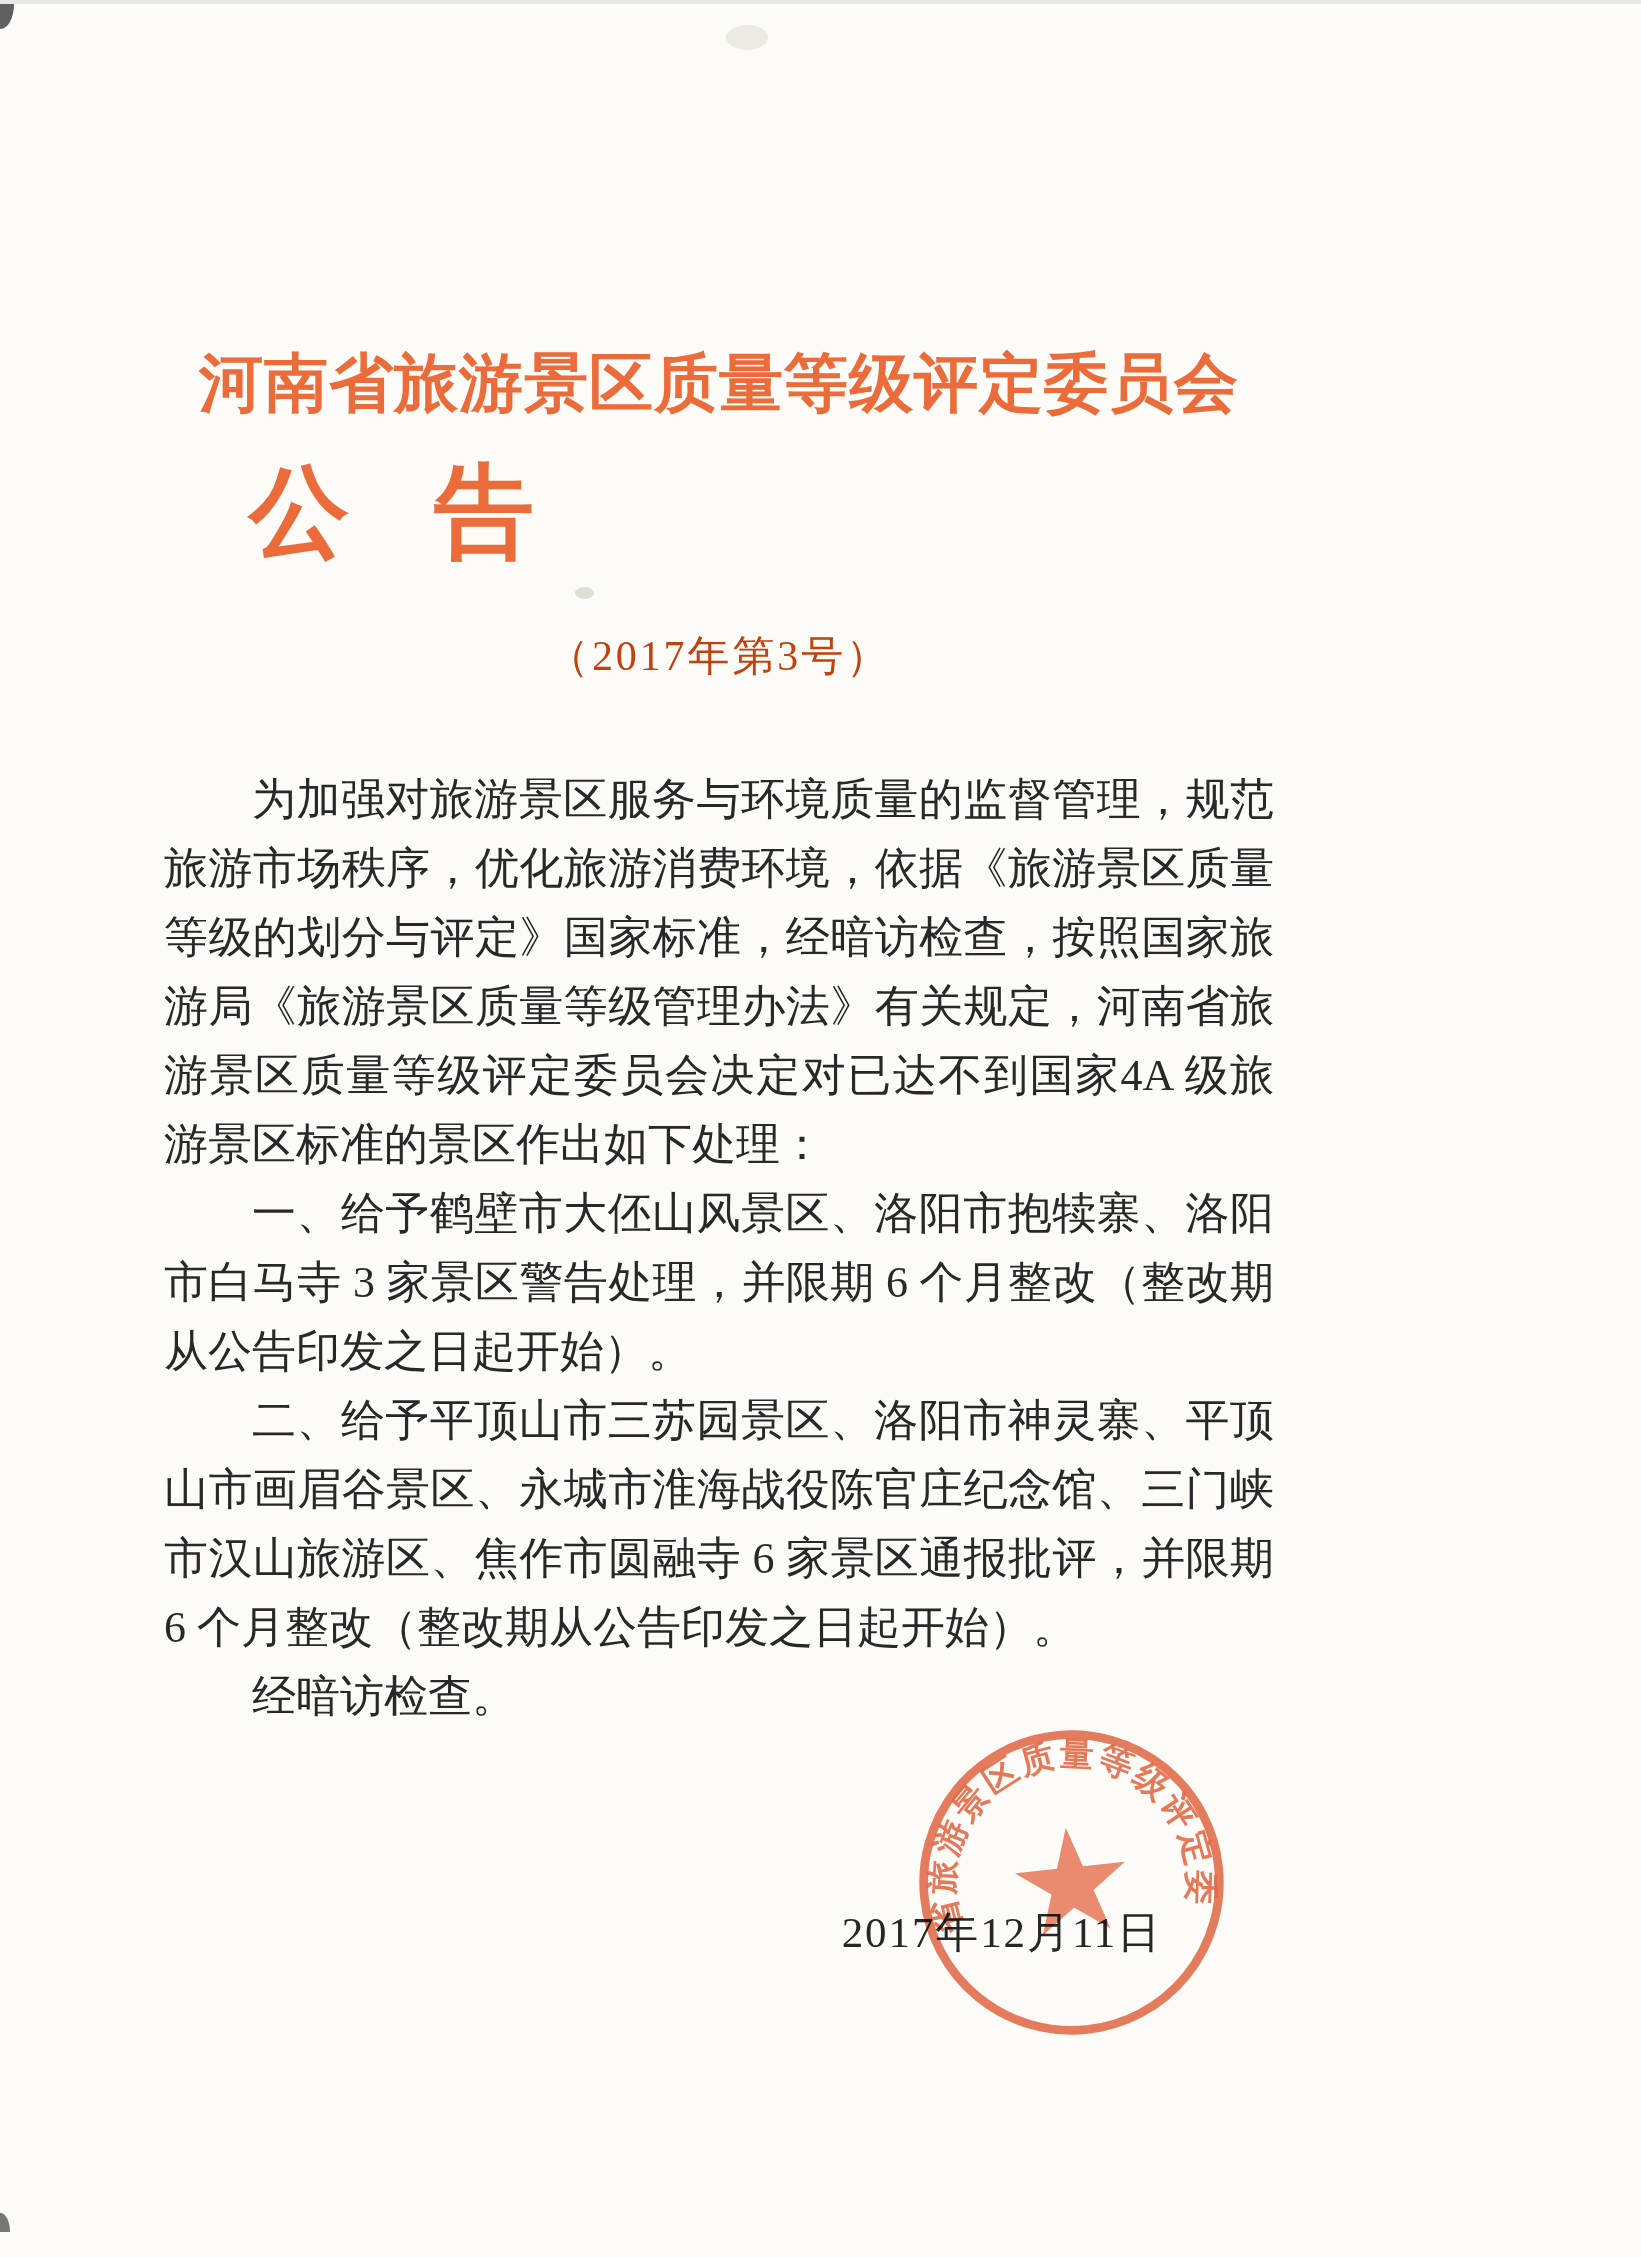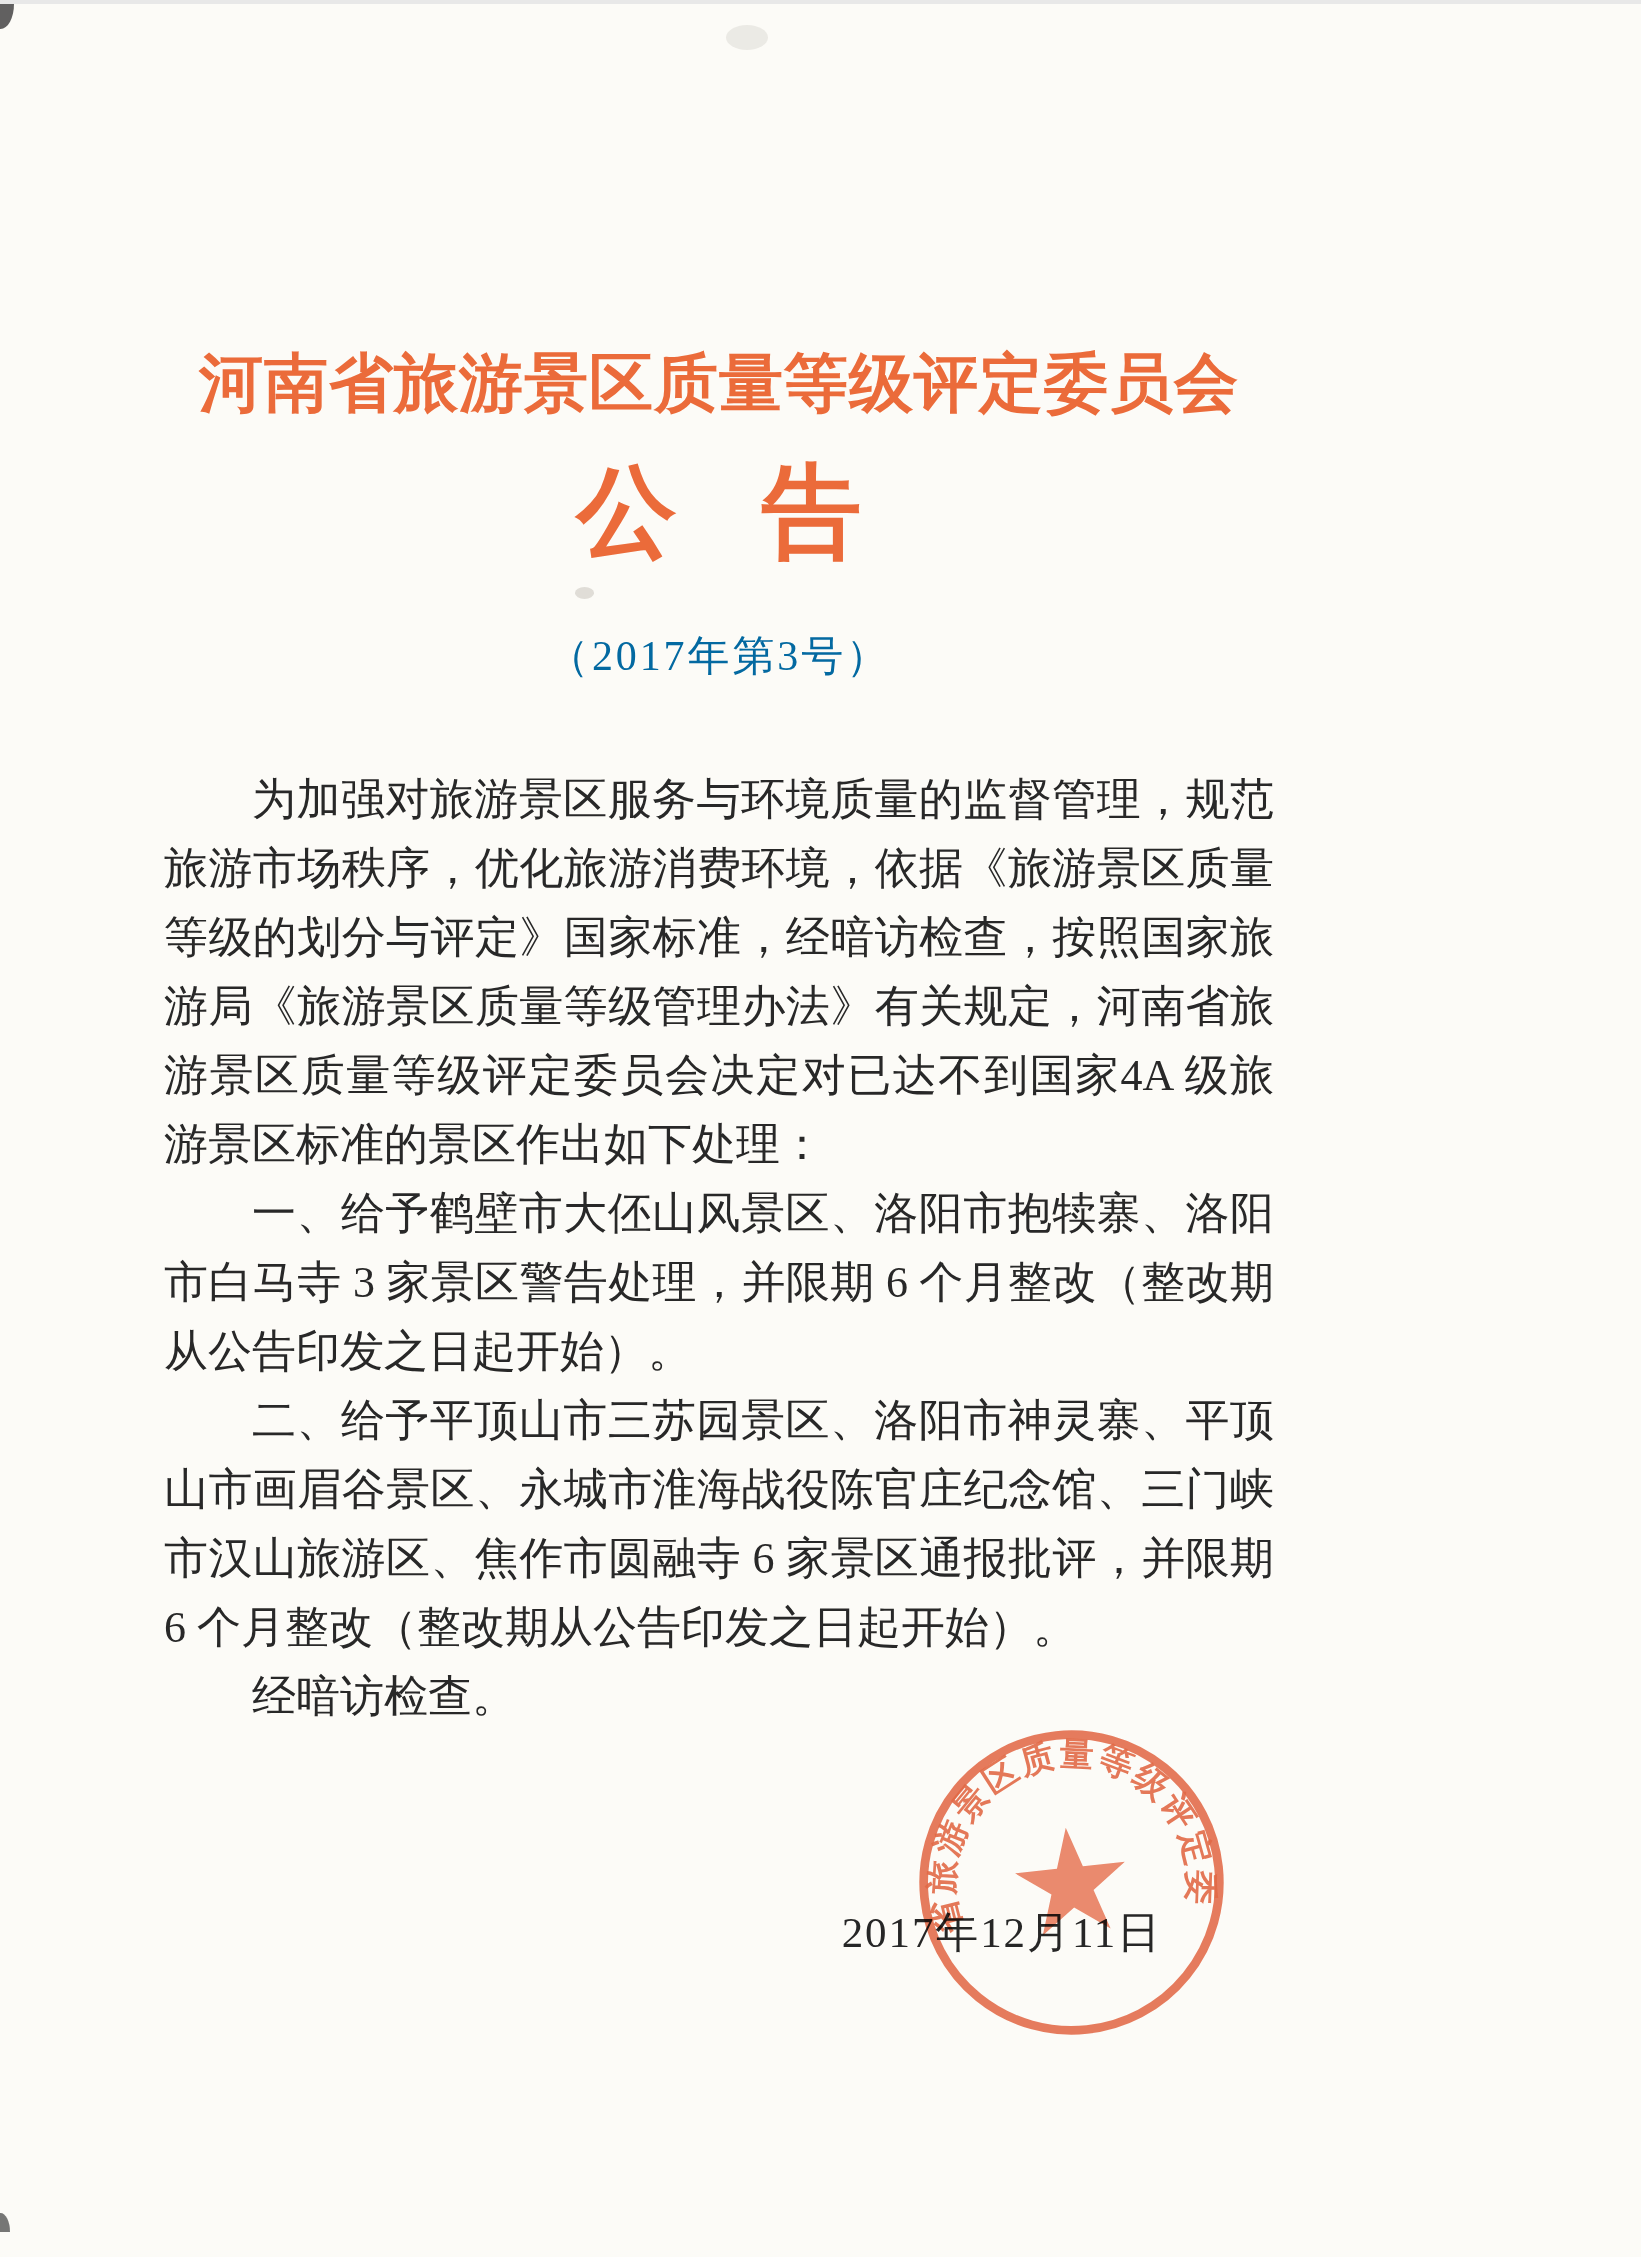--- a/index.html
+++ b/index.html
@@ -27,37 +27,36 @@
     font-weight: 700;
     letter-spacing: 1px;
     color: #eb6b3a;
     white-space: nowrap;
   }
   .doc-title {
     position: absolute;
     top: 442px;
     left: 164px;
     width: 1110px;
-    text-align: center;
     font-size: 100px;
     font-weight: 700;
     color: #eb6b3a;
     letter-spacing: 0.85em;
     text-indent: 0.85em;
     white-space: nowrap;
   }
   .doc-number {
     position: absolute;
     top: 624px;
     left: 164px;
     width: 1110px;
     text-align: center;
     font-size: 42px;
     letter-spacing: 2.9px;
-    color: #0369a1;
+    color: #c2410c;
     white-space: nowrap;
   }
   .body-text {
     position: absolute;
     top: 761px;
     left: 164px;
     width: 1110px;
     font-size: 44px;
     line-height: 69px;
     text-align: justify;

